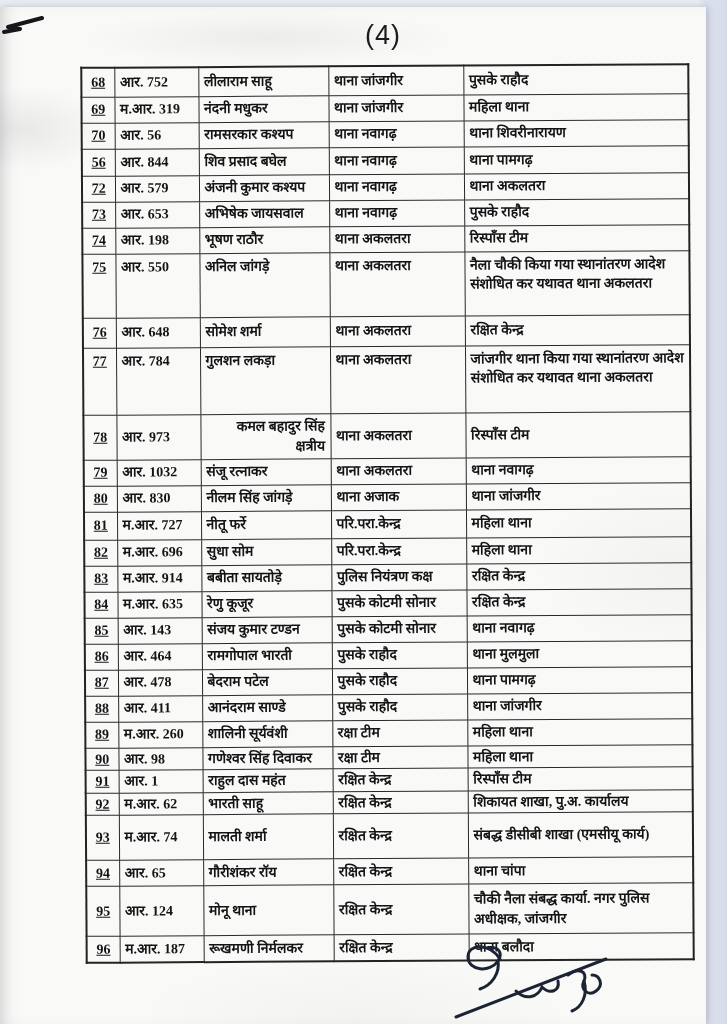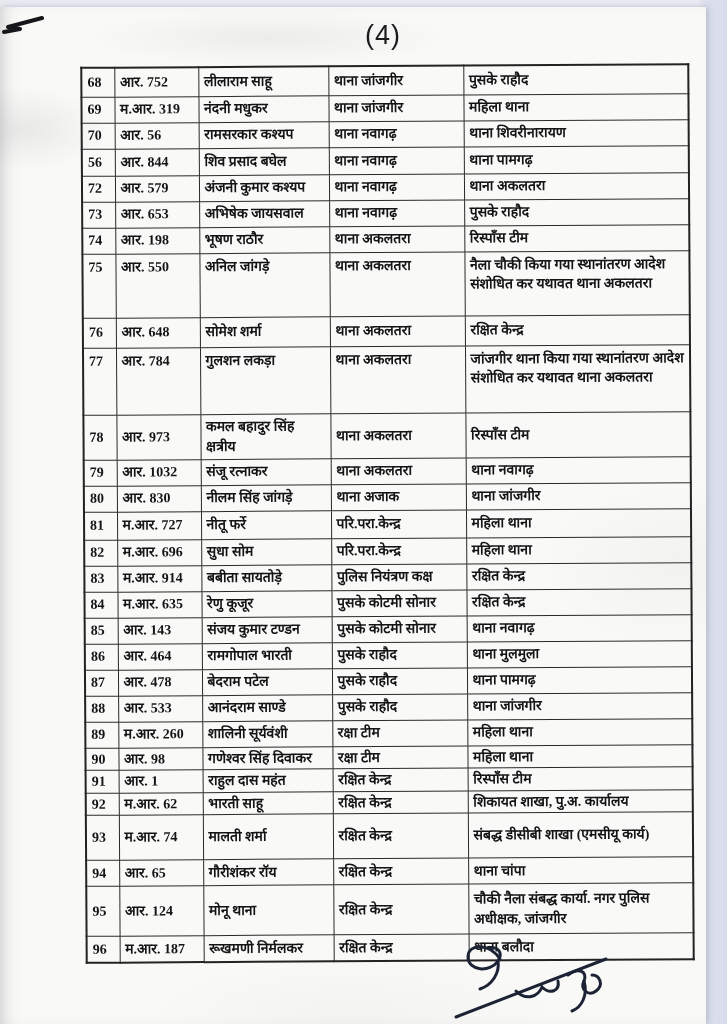--- a/index.html
+++ b/index.html
@@ -33,32 +33,32 @@
     border:2px solid #232323;
   }
   table.transfer td{
     border:1.5px solid #2a2a2a;
     padding:1px 5px;
     vertical-align:middle;
     font-size:14px;line-height:1.4;
     color:#141416;font-weight:600;
     overflow:hidden;
   }
-  td.c-sl{text-align:left;padding:1px 2px;}
+  td.c-sl{text-align:center;padding:1px 2px;text-decoration:underline;}
   td.c-badge,td.c-name,td.c-from{white-space:nowrap;}
   td.c-to{white-space:normal;}
   tbody tr{height:26px;}
   tbody tr:nth-child(1){height:29px;}
   tbody tr:nth-child(4){height:27px;}
   tbody tr:nth-child(8){height:64px;}
   tbody tr:nth-child(8) td,tbody tr:nth-child(10) td{vertical-align:top;padding-top:3px;}
   tbody tr:nth-child(9){height:30px;}
   tbody tr:nth-child(10){height:67px;}
   tbody tr:nth-child(11){height:45px;}
-  tbody tr:nth-child(11) td.c-name{white-space:normal;}
+  tbody tr:nth-child(11) td.c-name{white-space:normal;text-align:right;}
   tbody tr:nth-child(14){height:28px;}
   tbody tr:nth-child(23){height:22px;}
   tbody tr:nth-child(24){height:21px;}
   tbody tr:nth-child(25){height:22px;}
   tbody tr:nth-child(26){height:45px;}
   tbody tr:nth-child(28){height:50px;}
   .signature{position:absolute;left:438px;top:932px;}
 </style>
 </head>
 <body>
@@ -216,21 +216,21 @@
   </tr>
           <tr>
     <td class="c-sl">87</td>
     <td class="c-badge">आर. 478</td>
     <td class="c-name">बेदराम पटेल</td>
     <td class="c-from">पुसके राहौद</td>
     <td class="c-to">थाना पामगढ़</td>
   </tr>
           <tr>
     <td class="c-sl">88</td>
-    <td class="c-badge">आर. 533</td>
+    <td class="c-badge">आर. 411</td>
     <td class="c-name">आनंदराम साण्डे</td>
     <td class="c-from">पुसके राहौद</td>
     <td class="c-to">थाना जांजगीर</td>
   </tr>
           <tr>
     <td class="c-sl">89</td>
     <td class="c-badge">म.आर. 260</td>
     <td class="c-name">शालिनी सूर्यवंशी</td>
     <td class="c-from">रक्षा टीम</td>
     <td class="c-to">महिला थाना</td>

